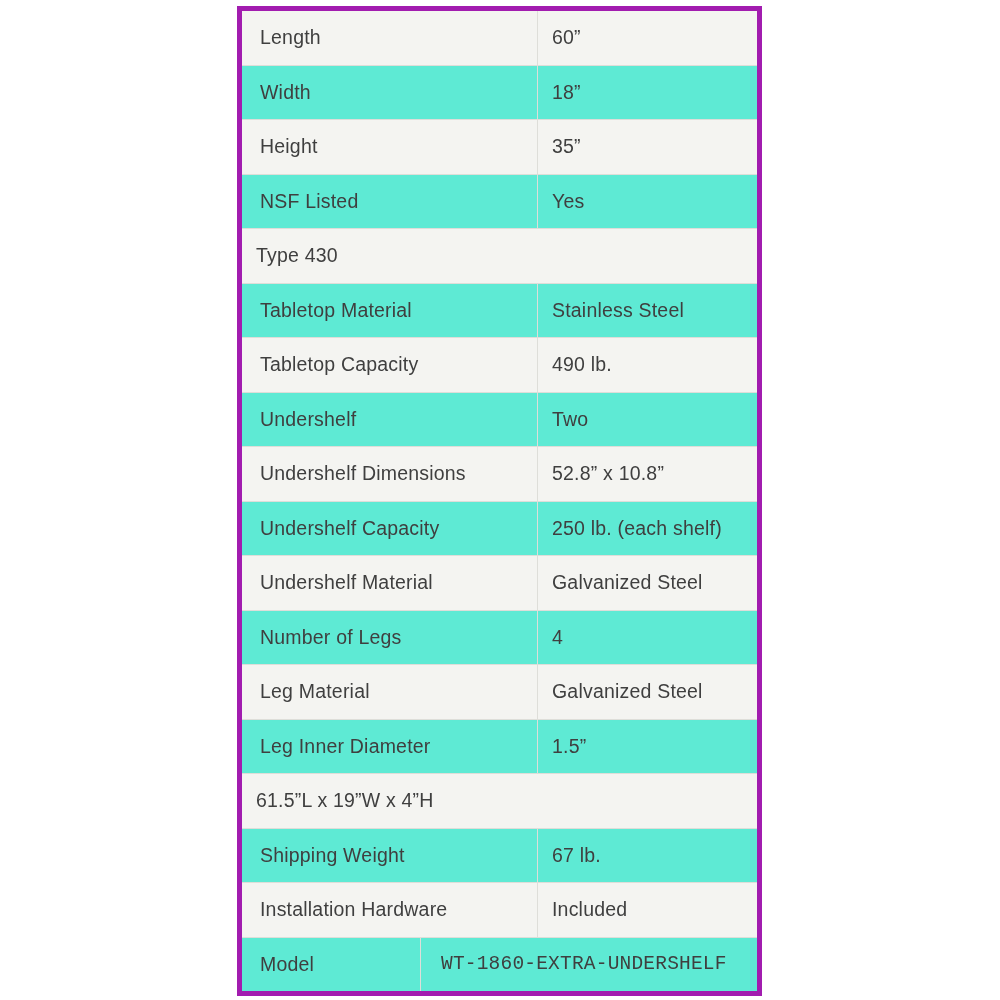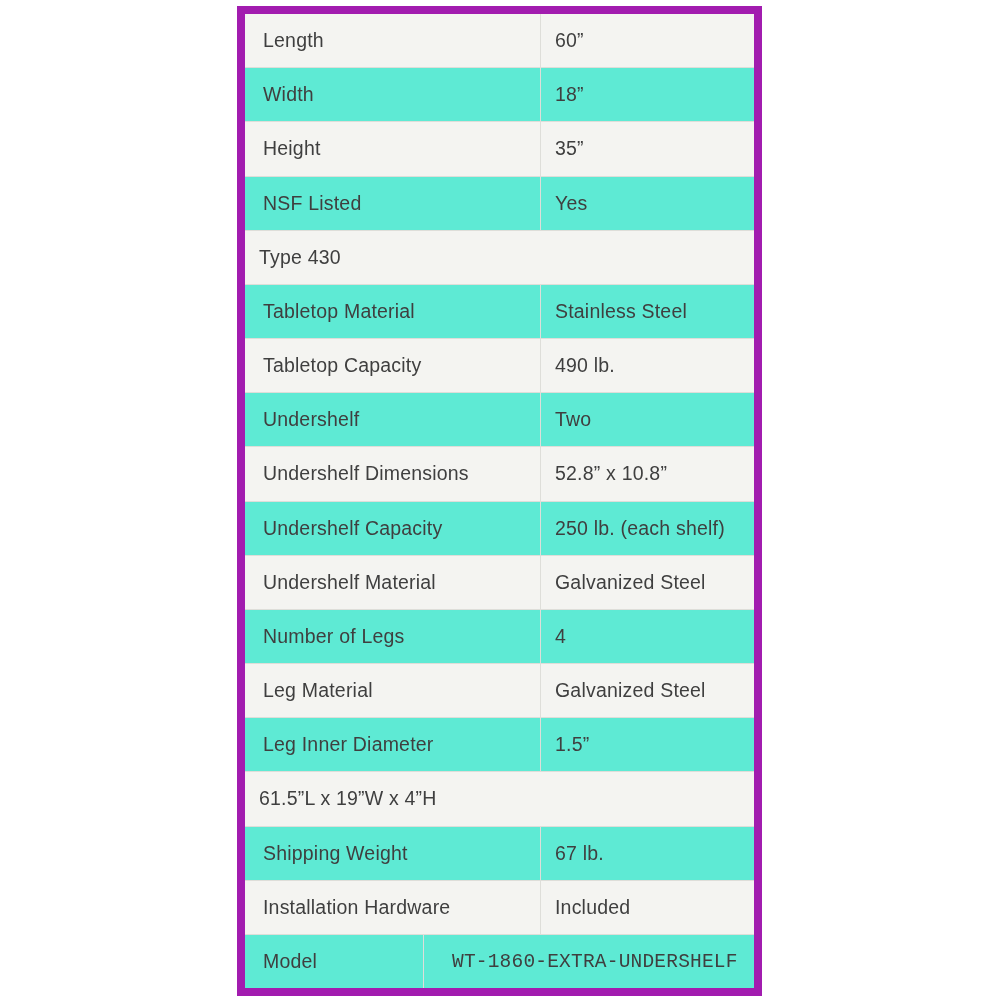--- a/index.html
+++ b/index.html
@@ -16,39 +16,38 @@
     height: 1000px;
     background: #ffffff;
   }
   .spec-table {
     position: absolute;
     left: 237px;
     top: 6px;
     width: 525px;
     height: 990px;
     box-sizing: border-box;
-    border: 8px solid #a21caf;
+    border: 5px solid #a21caf;
     background: #fdfdfd;
     display: flex;
     flex-direction: column;
   }
   .spec-row {
     flex: 1 1 0;
     display: flex;
     align-items: center;
     box-sizing: border-box;
     border-bottom: 1px solid #deded9;
     background: #5eead4;
     color: #3f3f3f;
     font-size: 19.5px;
     letter-spacing: 0.2px;
   }
   .spec-row:last-child {
     border-bottom: none;
-    gap: 8px;
   }
   .spec-row.alt {
     background: #f4f4f1;
   }
   .spec-cell-label {
     box-sizing: border-box;
     width: 296px;
     padding-left: 18px;
     padding-right: 8px;
     border-right: 1px solid #deded9;

